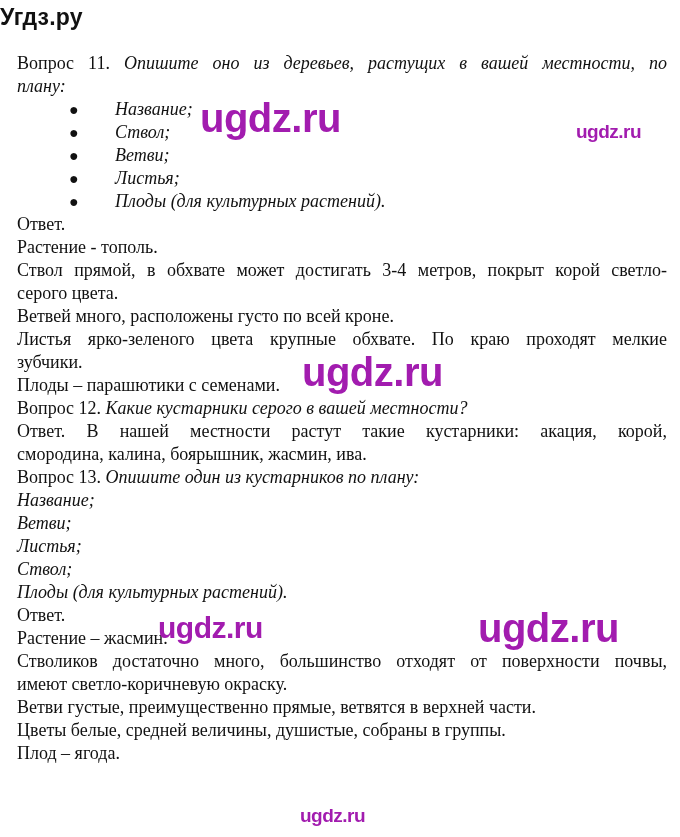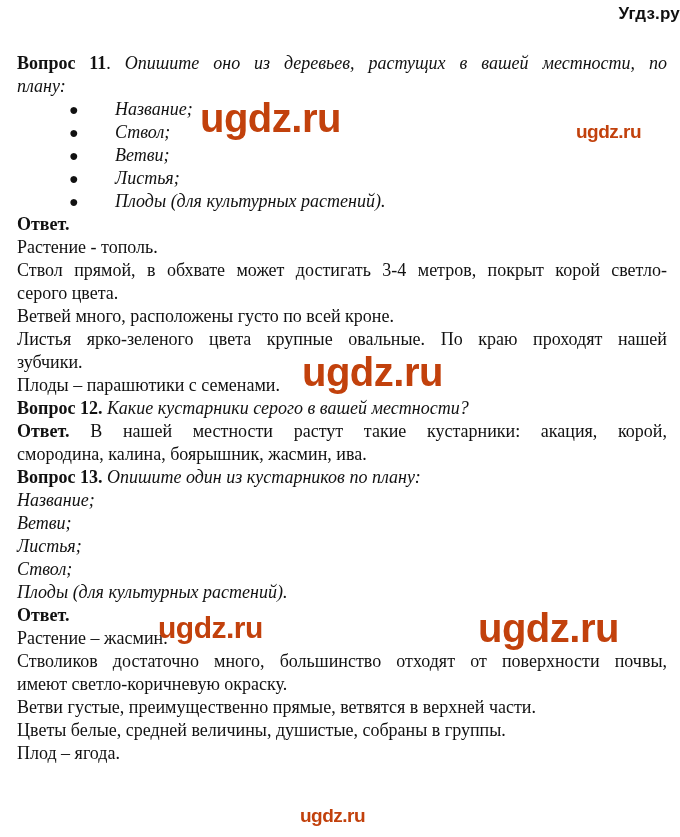--- a/index.html
+++ b/index.html
@@ -13,37 +13,37 @@
       position: relative;
       overflow: hidden;
       color: #111111;
       font-family: "Liberation Serif", "DejaVu Serif", serif;
     }
     .site-title {
       position: absolute;
       top: 4px;
       left: 0;
       width: 680px;
-      text-align: right;
+      text-align: left;
       font-family: "Liberation Sans", "DejaVu Sans", sans-serif;
       font-weight: bold;
-      font-size: 17px;
+      font-size: 23px;
       letter-spacing: 0.2px;
     }
     .doc {
       position: absolute;
       top: 52px;
       left: 17px;
       width: 650px;
       font-size: 18px;
       line-height: 23px;
     }
     .line { margin: 0; }
     .jline { text-align: justify; text-align-last: justify; }
-    b { font-weight: bold; }
+    b { font-weight: normal; }
     i { font-style: italic; }
     ul.plan {
       margin: 0;
       padding: 0;
       list-style: none;
     }
     ul.plan li {
       position: relative;
       padding-left: 98px;
       font-style: italic;
@@ -54,21 +54,21 @@
       left: 52px;
       top: 0;
       font-style: normal;
       font-size: 16px;
     }
     .plain-plan .line { font-style: italic; }
     .wm {
       position: absolute;
       font-family: "Liberation Sans", "DejaVu Sans", sans-serif;
       font-weight: bold;
-      color: #c2410c;
+      color: #a21caf;
       white-space: nowrap;
       letter-spacing: -0.5px;
     }
     .wm-big { font-size: 40px; }
     .wm-mid { font-size: 30px; }
     .wm-small { font-size: 19px; }
   </style>
 </head>
 <body>
 
@@ -84,21 +84,21 @@
       <li><span class="bullet">●</span><span>Ствол;</span></li>
       <li><span class="bullet">●</span><span>Ветви;</span></li>
       <li><span class="bullet">●</span><span>Листья;</span></li>
       <li><span class="bullet">●</span><span>Плоды (для культурных растений).</span></li>
     </ul>
     <p class="line"><b>Ответ.</b></p>
     <p class="line">Растение - тополь.</p>
     <p class="line jline">Ствол прямой, в обхвате может достигать 3-4 метров, покрыт корой светло-</p>
     <p class="line">серого цвета.</p>
     <p class="line">Ветвей много, расположены густо по всей кроне.</p>
-    <p class="line jline">Листья ярко-зеленого цвета крупные овальные. По краю проходят нашей</p>
+    <p class="line jline">Листья ярко-зеленого цвета крупные обхвате. По краю проходят мелкие</p>
     <p class="line">зубчики.</p>
     <p class="line">Плоды – парашютики с семенами.</p>
   </div>
 
   <div>
     <p class="line"><b>Вопрос 12.</b> <i>Какие кустарники серого в вашей местности?</i></p>
     <p class="line jline"><b>Ответ.</b> <span>В нашей местности растут такие кустарники: акация, корой,</span></p>
     <p class="line">смородина, калина, боярышник, жасмин, ива.</p>
   </div>
 

